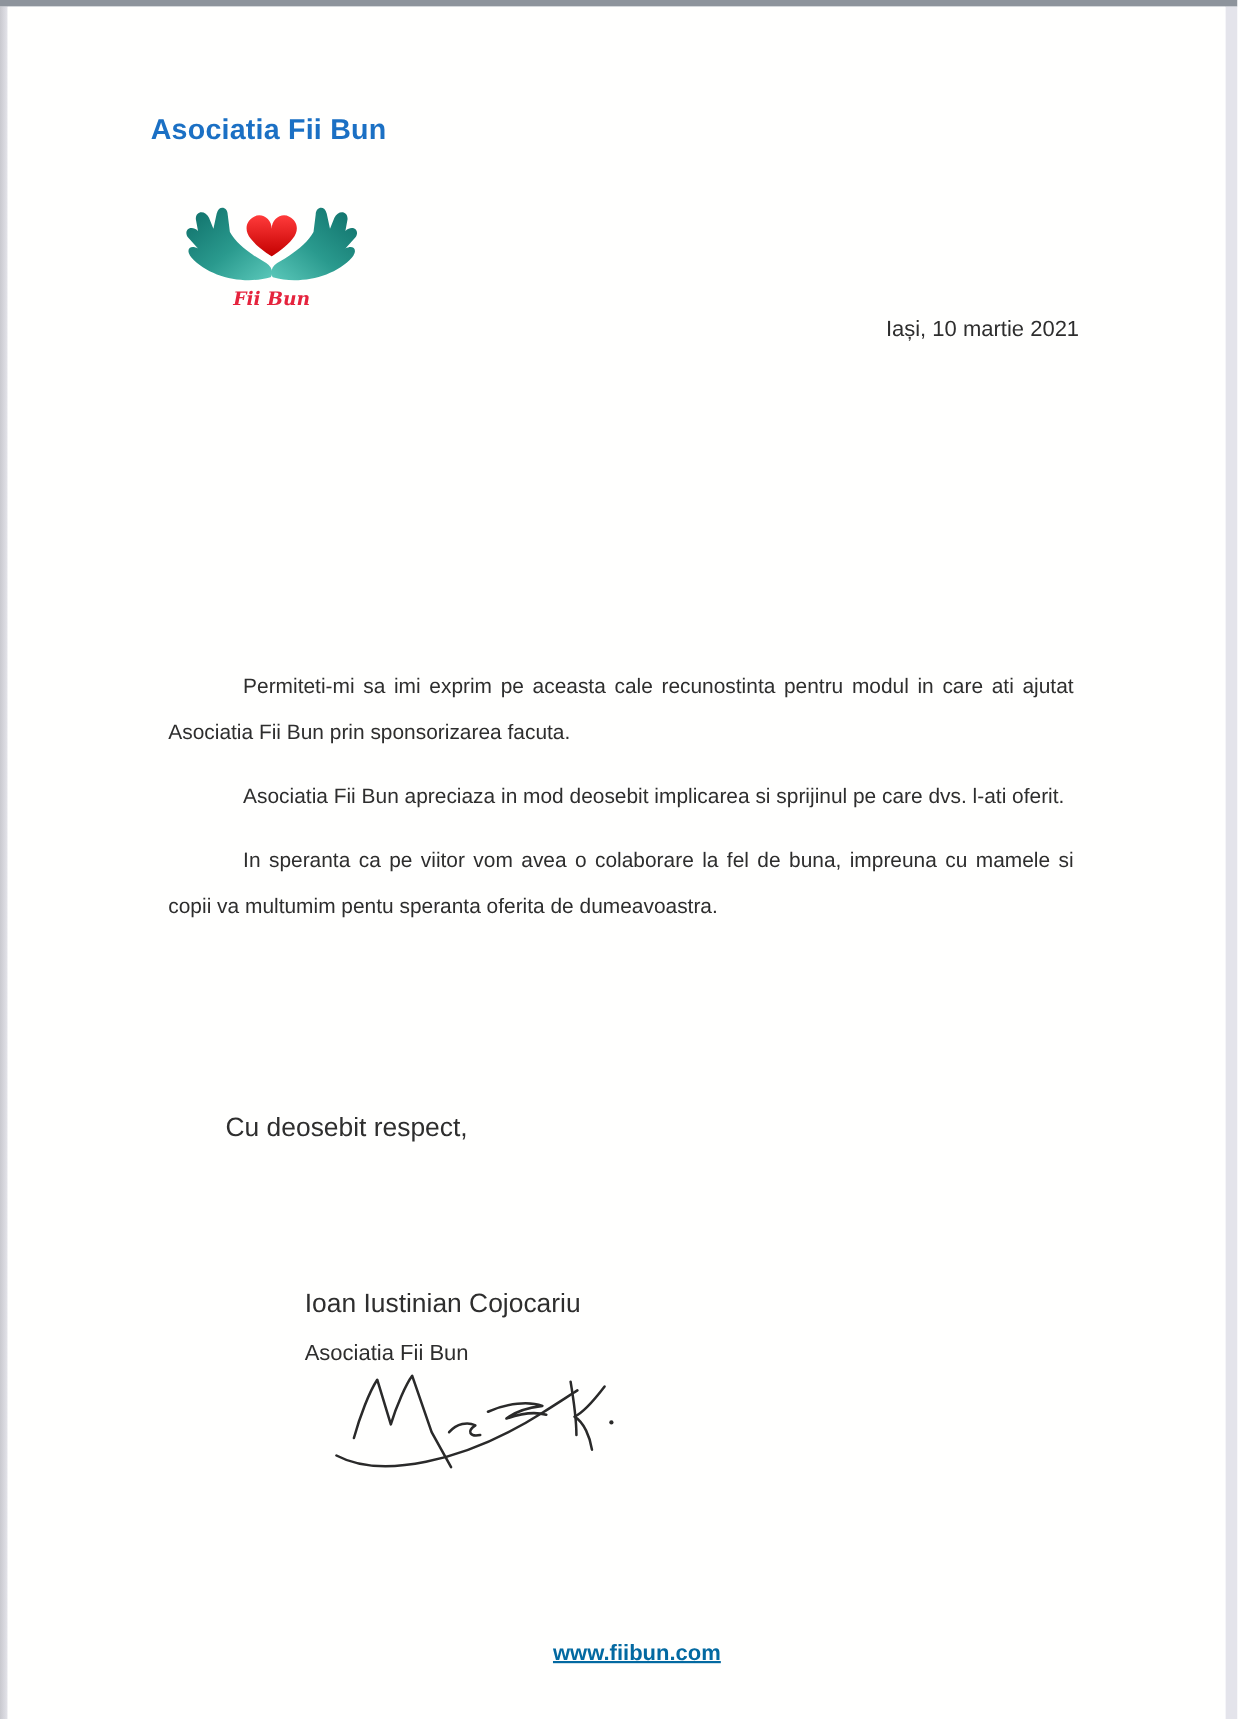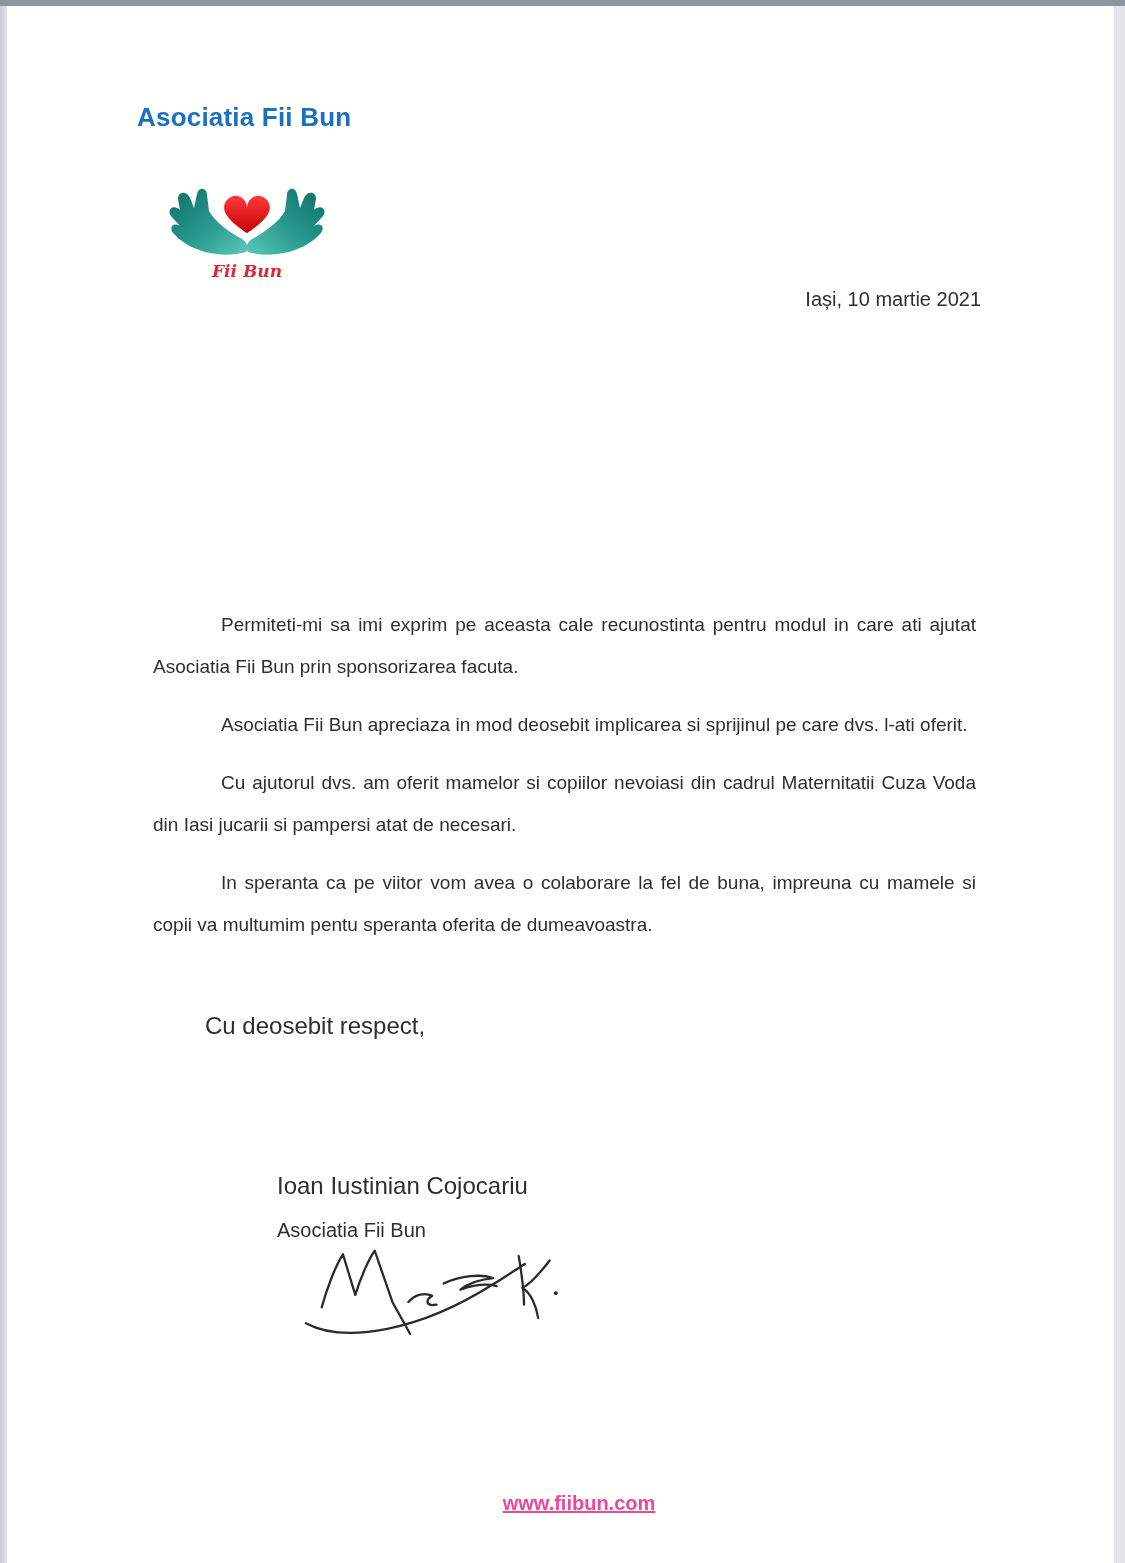--- a/index.html
+++ b/index.html
@@ -76,21 +76,21 @@
   .signature {
     position: absolute; left: 290px; top: 1232px;
     width: 265px; height: 105px;
   }
   .footer-link-wrap {
     position: absolute; left: 130px; top: 1486px; width: 848px;
     text-align: center;
   }
   .footer-link {
     font-size: 20px; font-weight: bold;
-    color: #ec4899; text-decoration: underline;
+    color: #0369a1; text-decoration: underline;
     cursor: pointer;
     margin-left: 36px;
   }
 </style>
 </head>
 <body>
 
 <div class="edge-top"></div>
 <div class="edge-left"></div>
 <div class="edge-right"></div>
@@ -120,21 +120,20 @@
 
     <text x="95" y="99" text-anchor="middle" font-size="17" class="logo-caption-text" fill="#e5233d">Fii Bun</text>
   </svg>
 
   <div class="date-line">Iași, 10 martie 2021</div>
 
 
   <div class="body-text">
     <p>Permiteti-mi sa imi exprim pe aceasta cale recunostinta pentru modul in care ati ajutat Asociatia Fii Bun prin sponsorizarea facuta.</p>
     <p>Asociatia Fii Bun apreciaza in mod deosebit implicarea si sprijinul pe care dvs. l-ati oferit.</p>
-    <p>Cu ajutorul dvs. am oferit mamelor si copiilor nevoiasi din cadrul Maternitatii Cuza Voda din Iasi jucarii si pampersi atat de necesari.</p>
     <p>In speranta ca pe viitor vom avea o colaborare la fel de buna, impreuna cu mamele si copii va multumim pentu speranta oferita de dumeavoastra.</p>
   </div>
 
   <div class="closing-respect">Cu deosebit respect,</div>
 
   <div class="signer-name">Ioan Iustinian Cojocariu</div>
 
   <div class="signer-title">Asociatia Fii Bun</div>
 
   <svg class="signature" viewBox="0 0 300 110">

